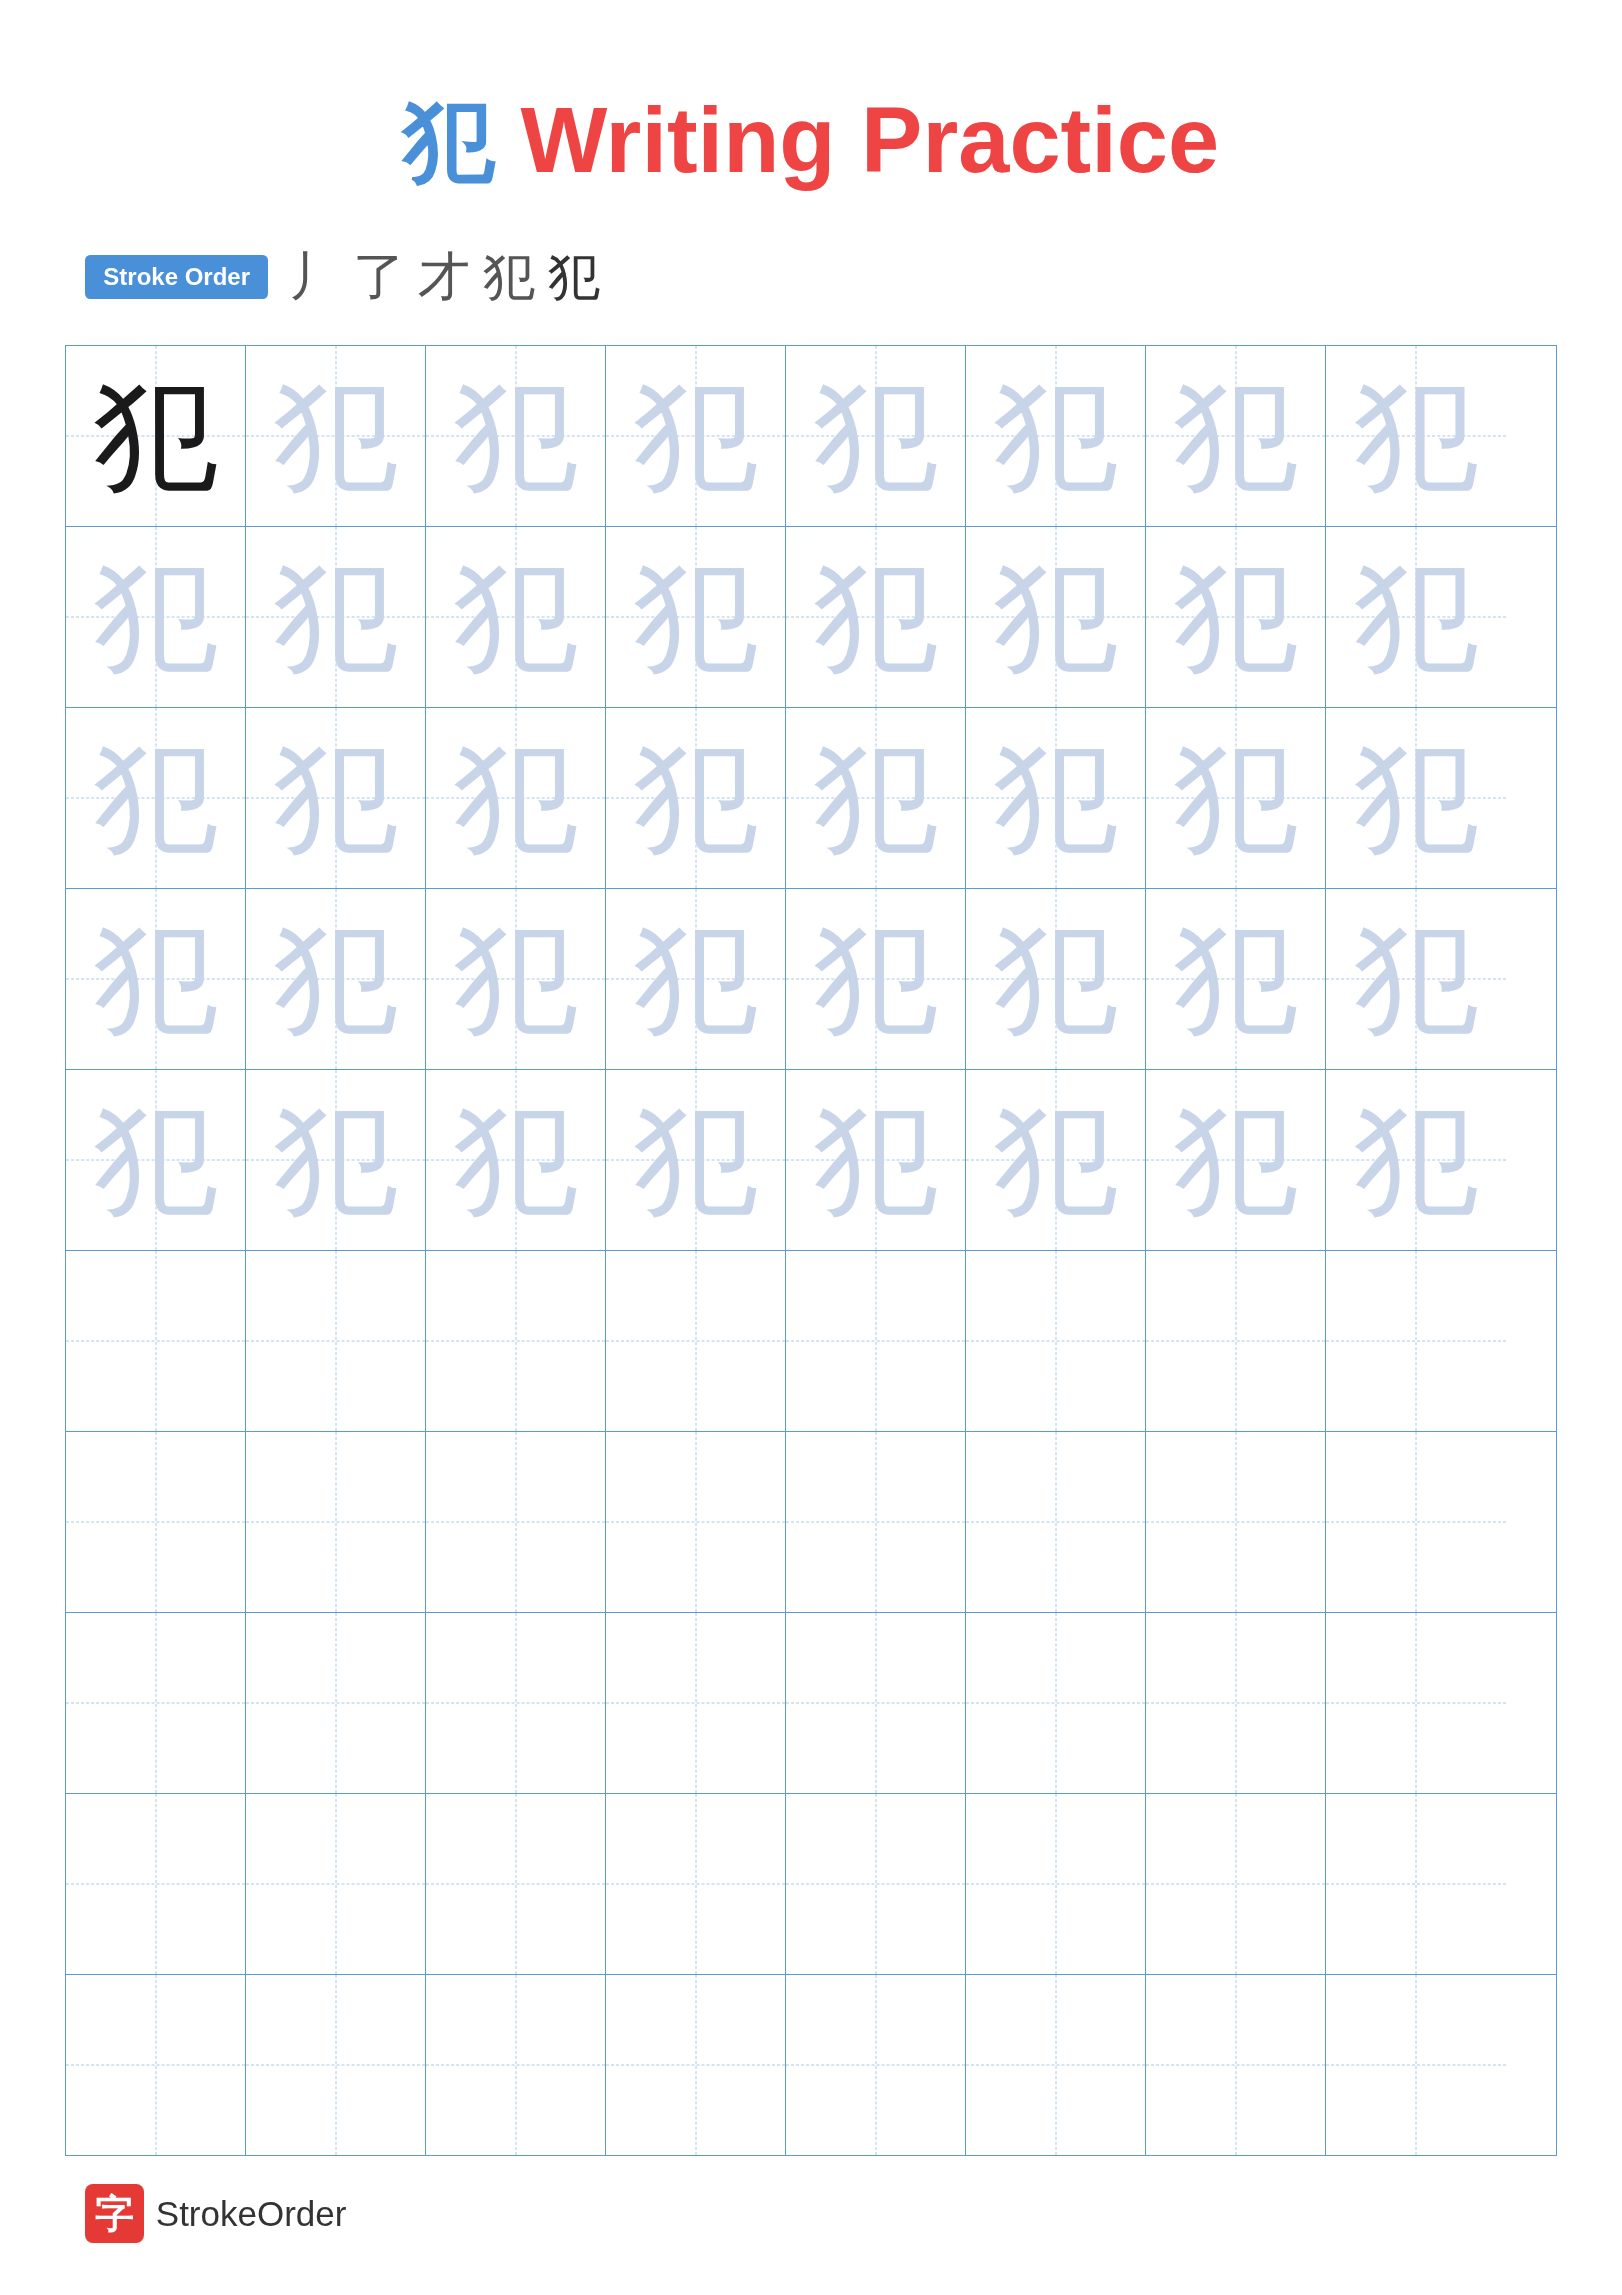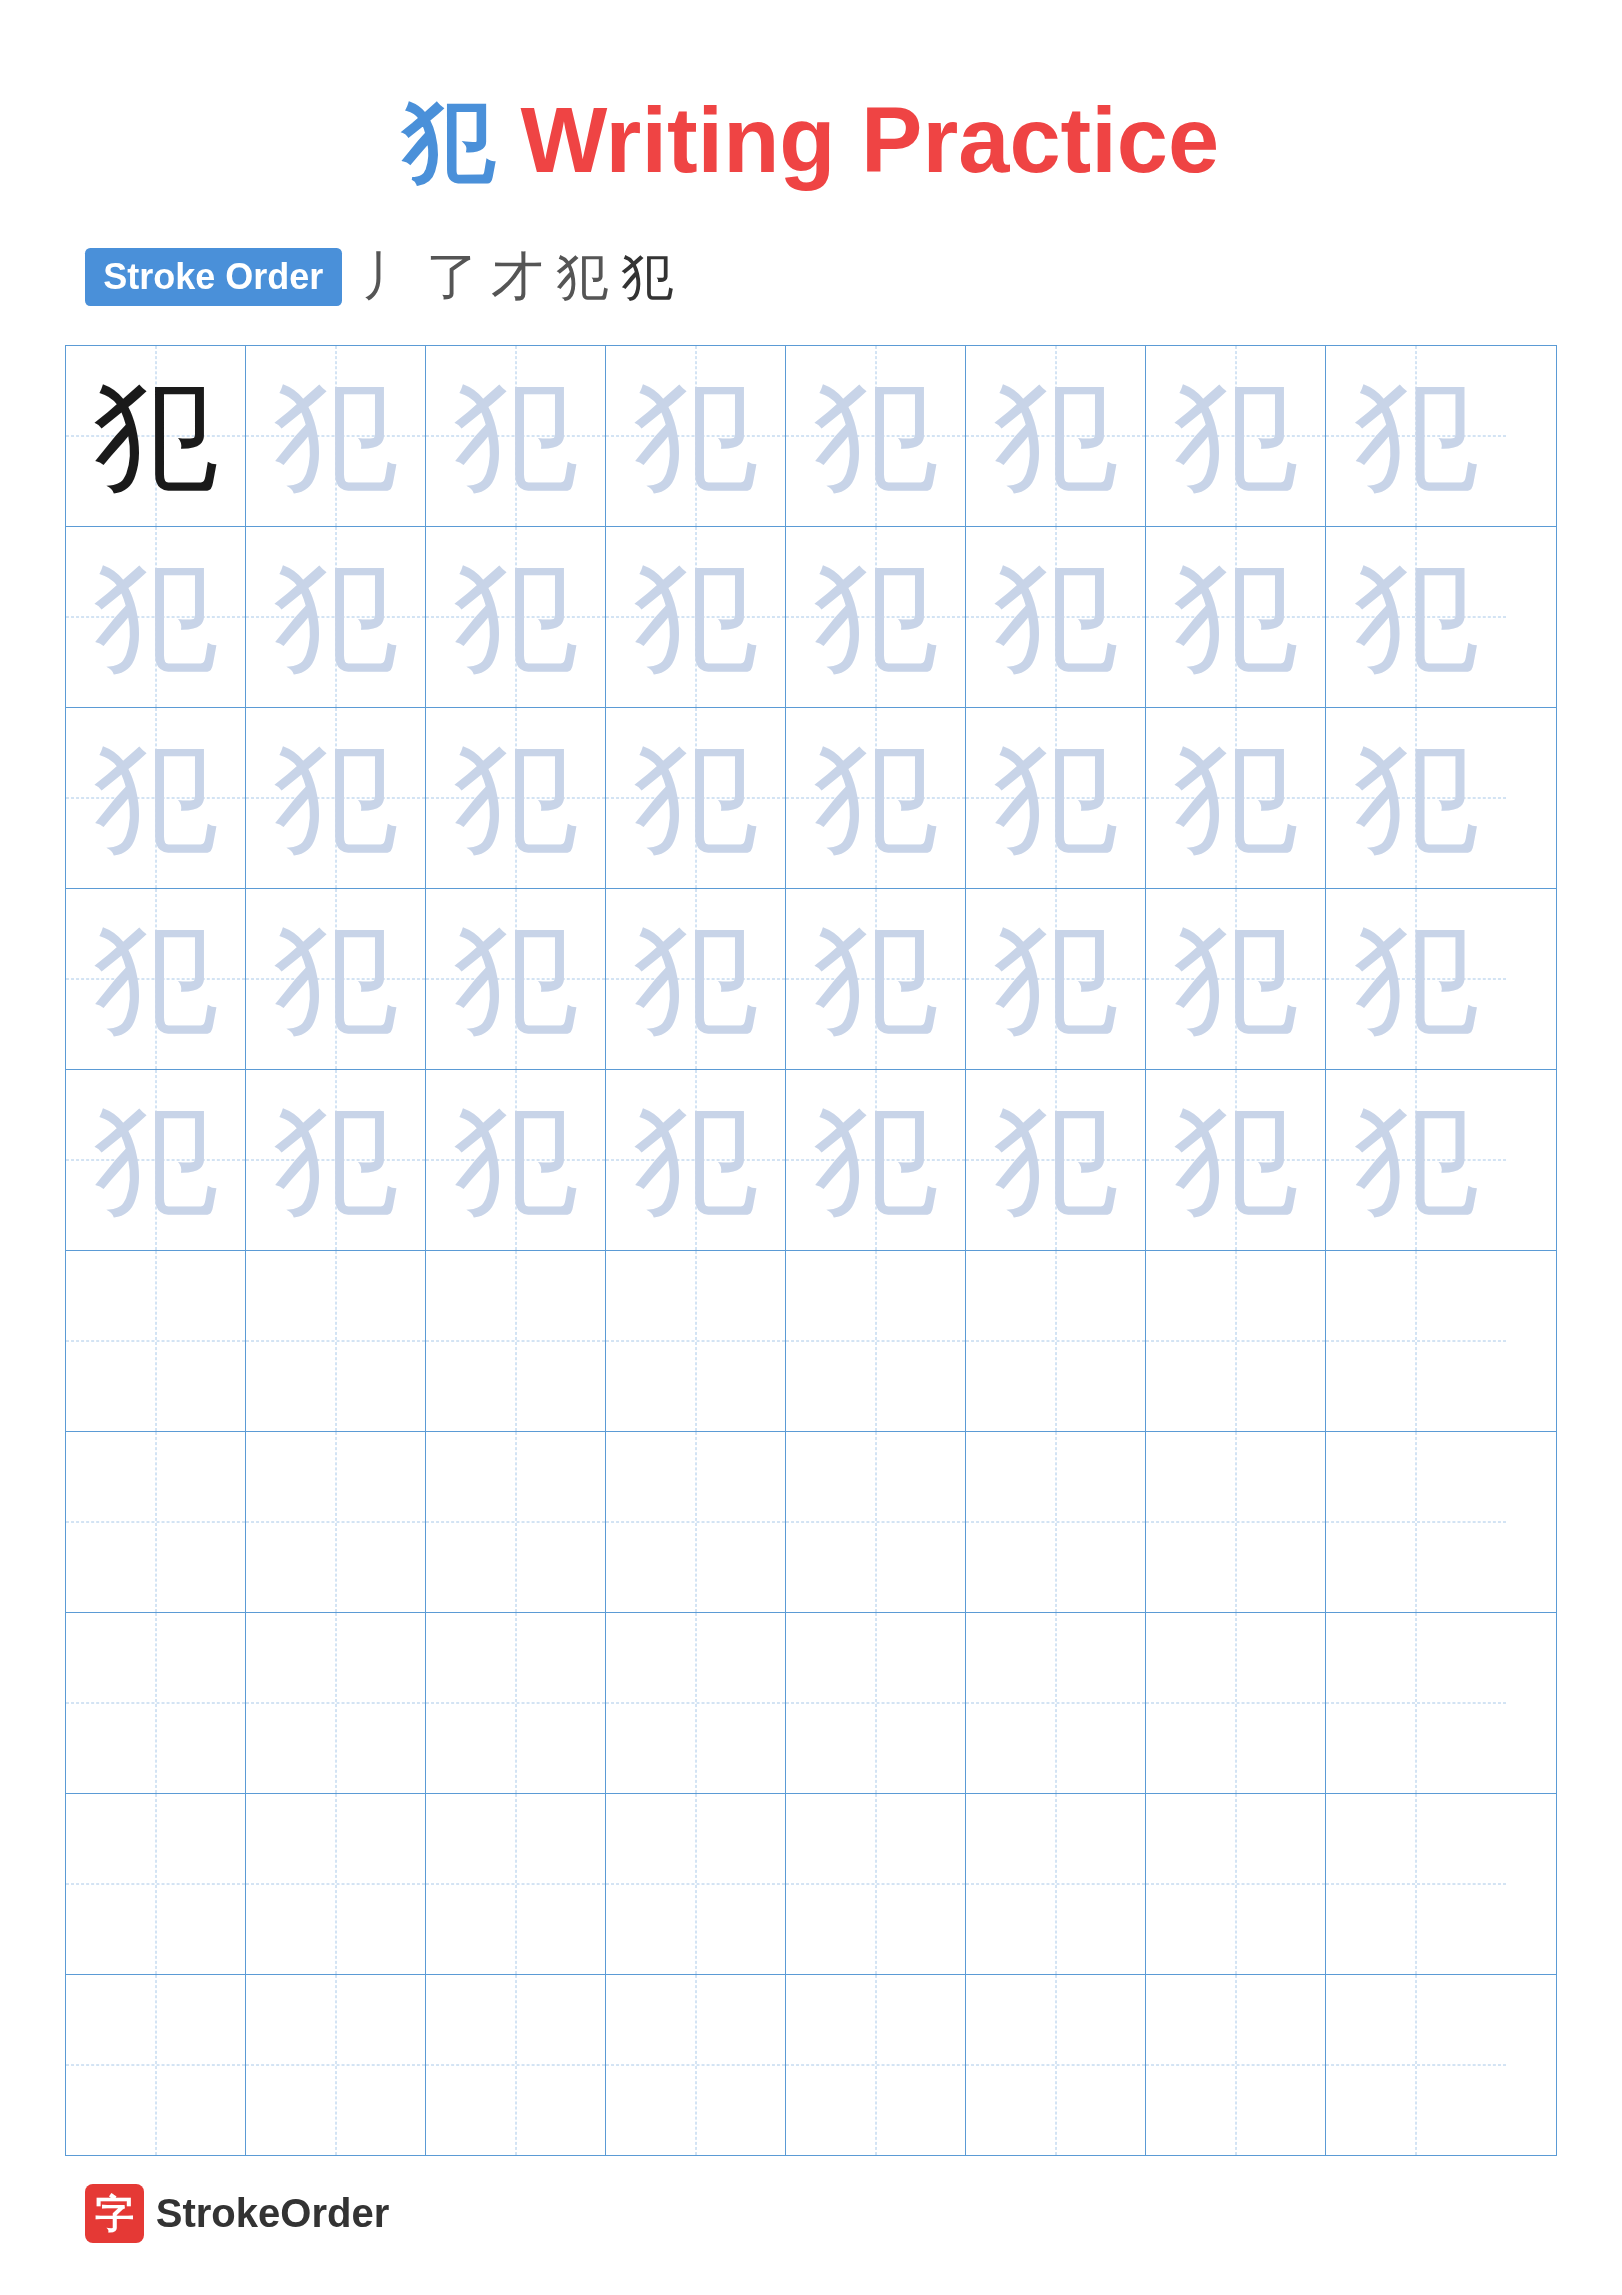--- a/index.html
+++ b/index.html
@@ -30,21 +30,21 @@
       display: flex;
       align-items: center;
       padding-left: 85px;
       margin-bottom: 33px;
       gap: 19.6px;
     }
 
     .stroke-order-badge {
       background: #4A90D9;
       color: white;
-      font-size: 36px;
+      font-size: 24px;
       font-family: Arial, sans-serif;
       font-weight: 600;
       padding: 7.9px 18.3px;
       border-radius: 5.2px;
     }
 
     .stroke-sequence {
       font-size: 59px;
       color: #333;
       display: flex;
@@ -158,22 +158,22 @@
       display: flex;
       align-items: center;
       justify-content: center;
       color: white;
       font-size: 39px;
       font-weight: bold;
       font-family: serif;
     }
 
     .logo-text {
-      font-size: 40px;
-      font-weight: bold;
+      font-size: 35px;
+      font-weight: normal;
       color: #333;
       font-family: Arial, sans-serif;
     }
   </style>
 </head>
 <body>
 
 <div class="page-title">
   <span>
     <span style="color:#4A90D9;">犯</span><span style="color:#ef4444;"> Writing Practice</span>

